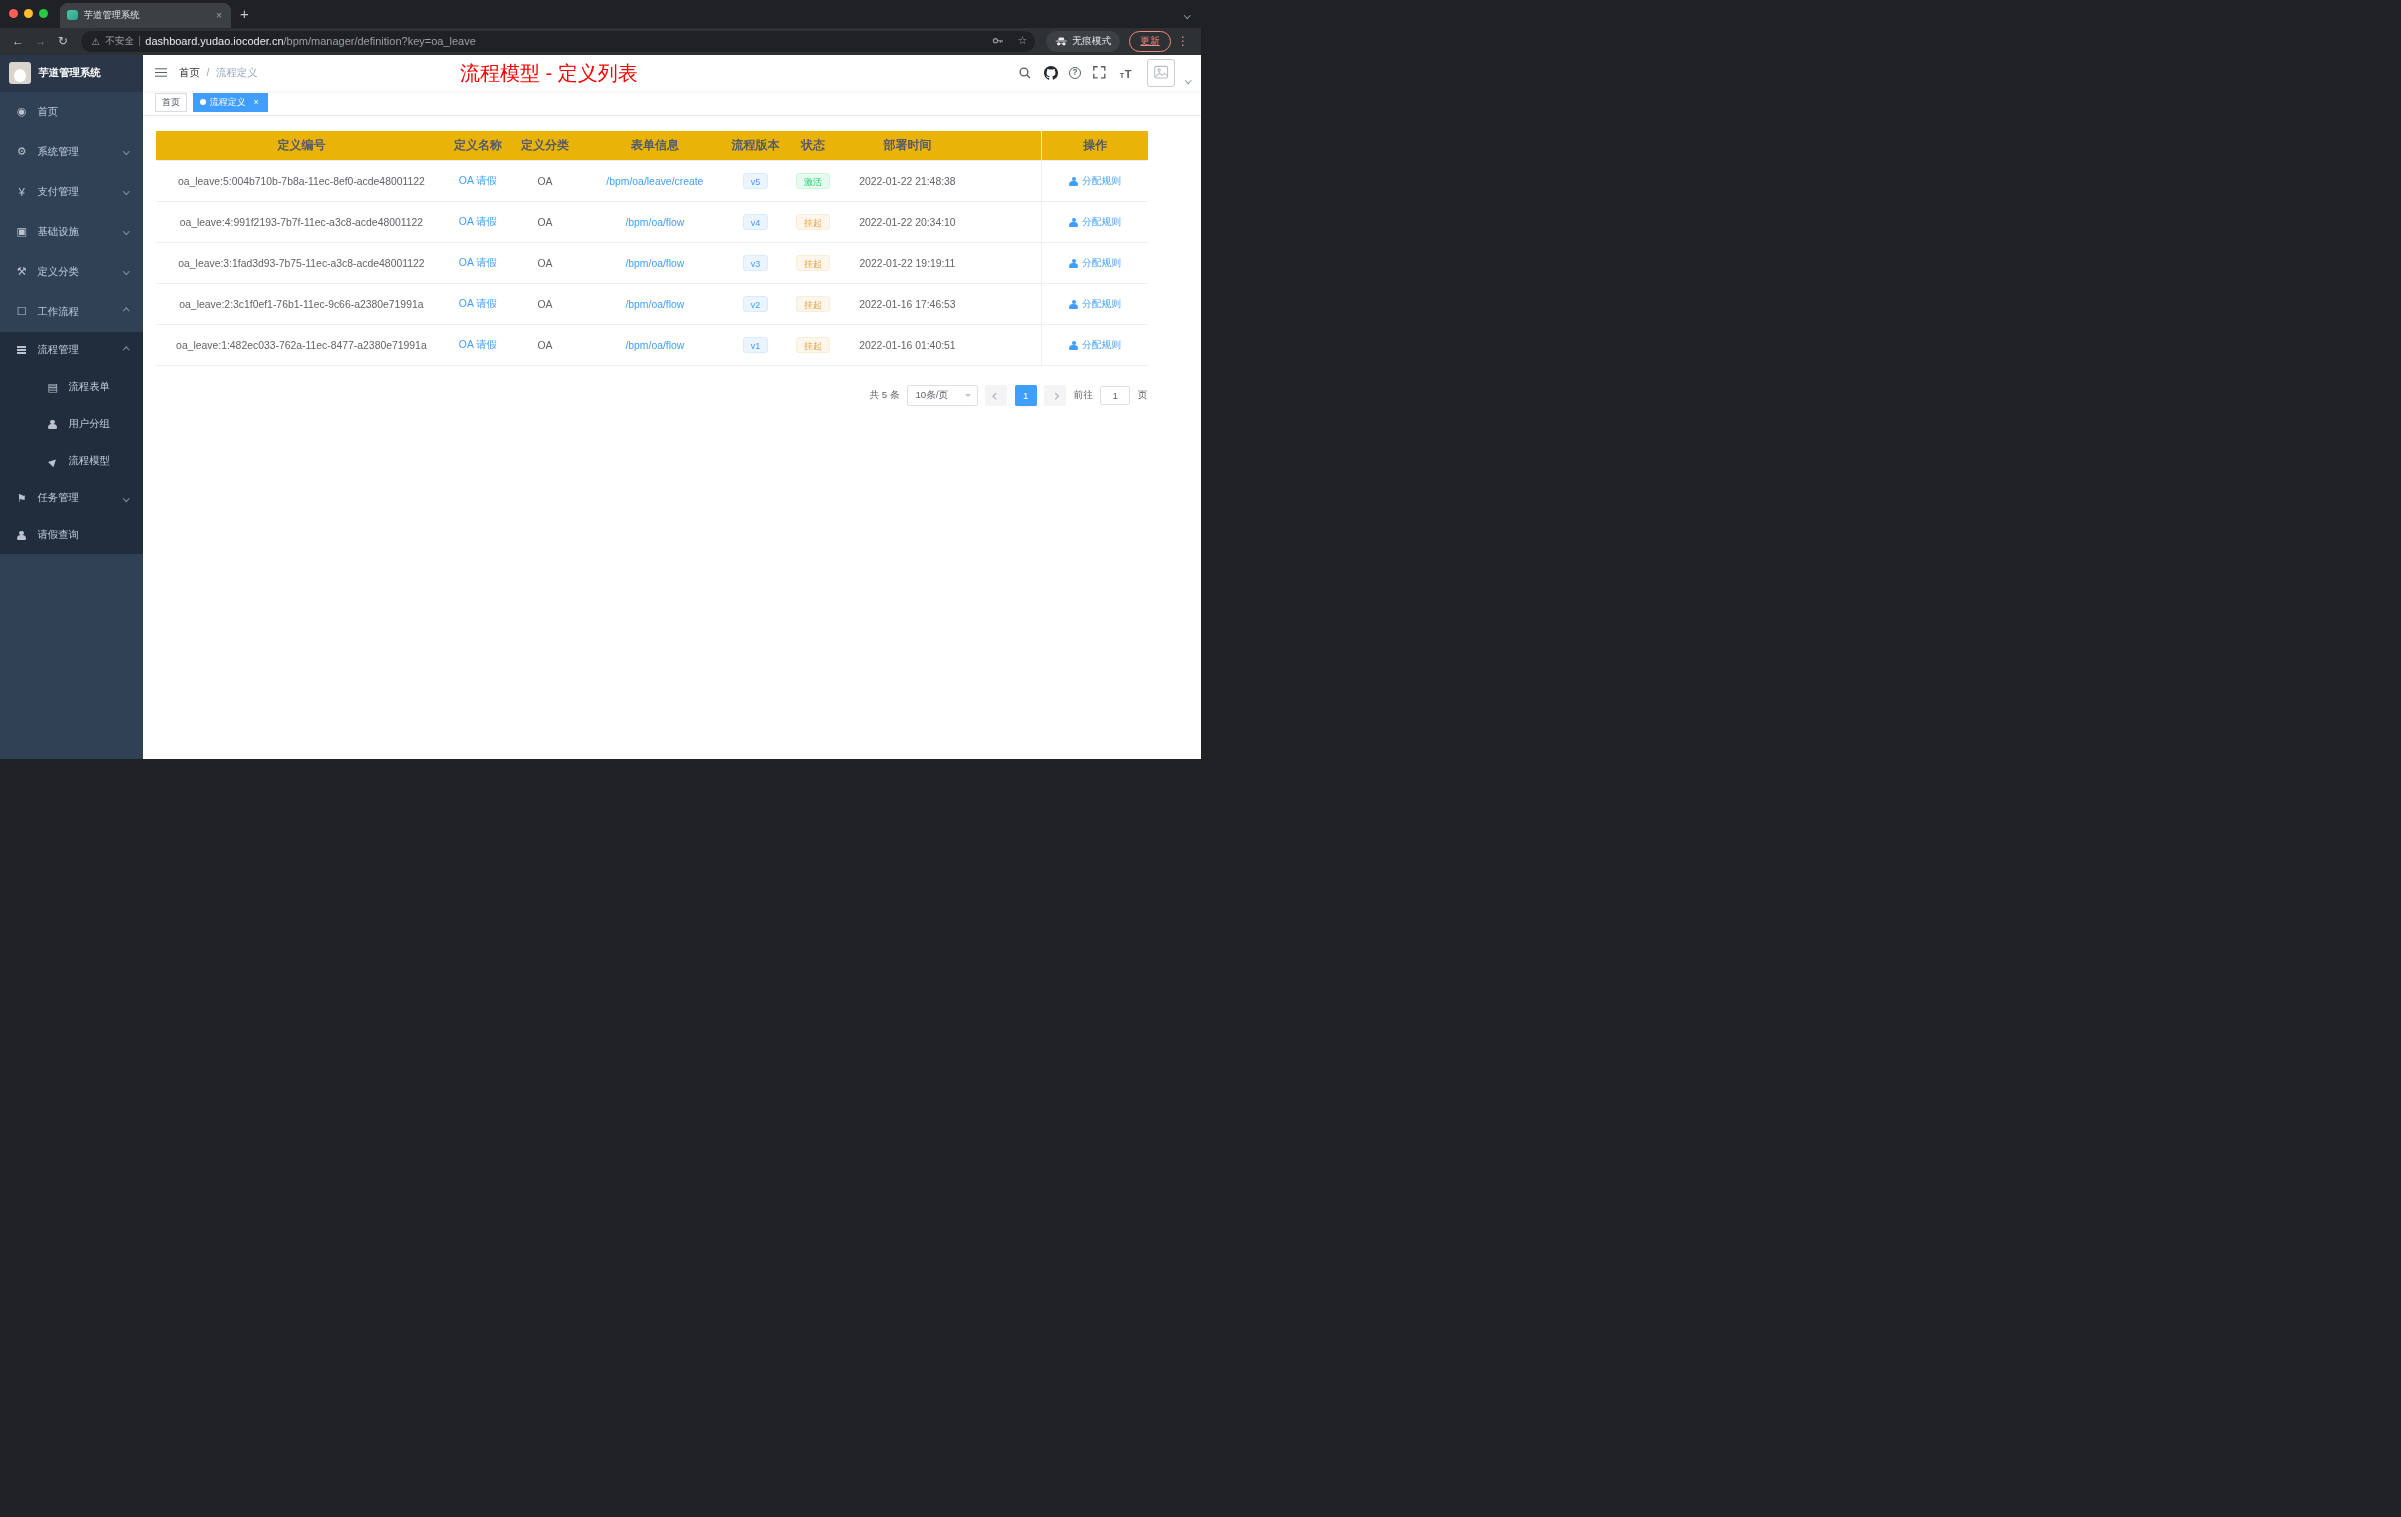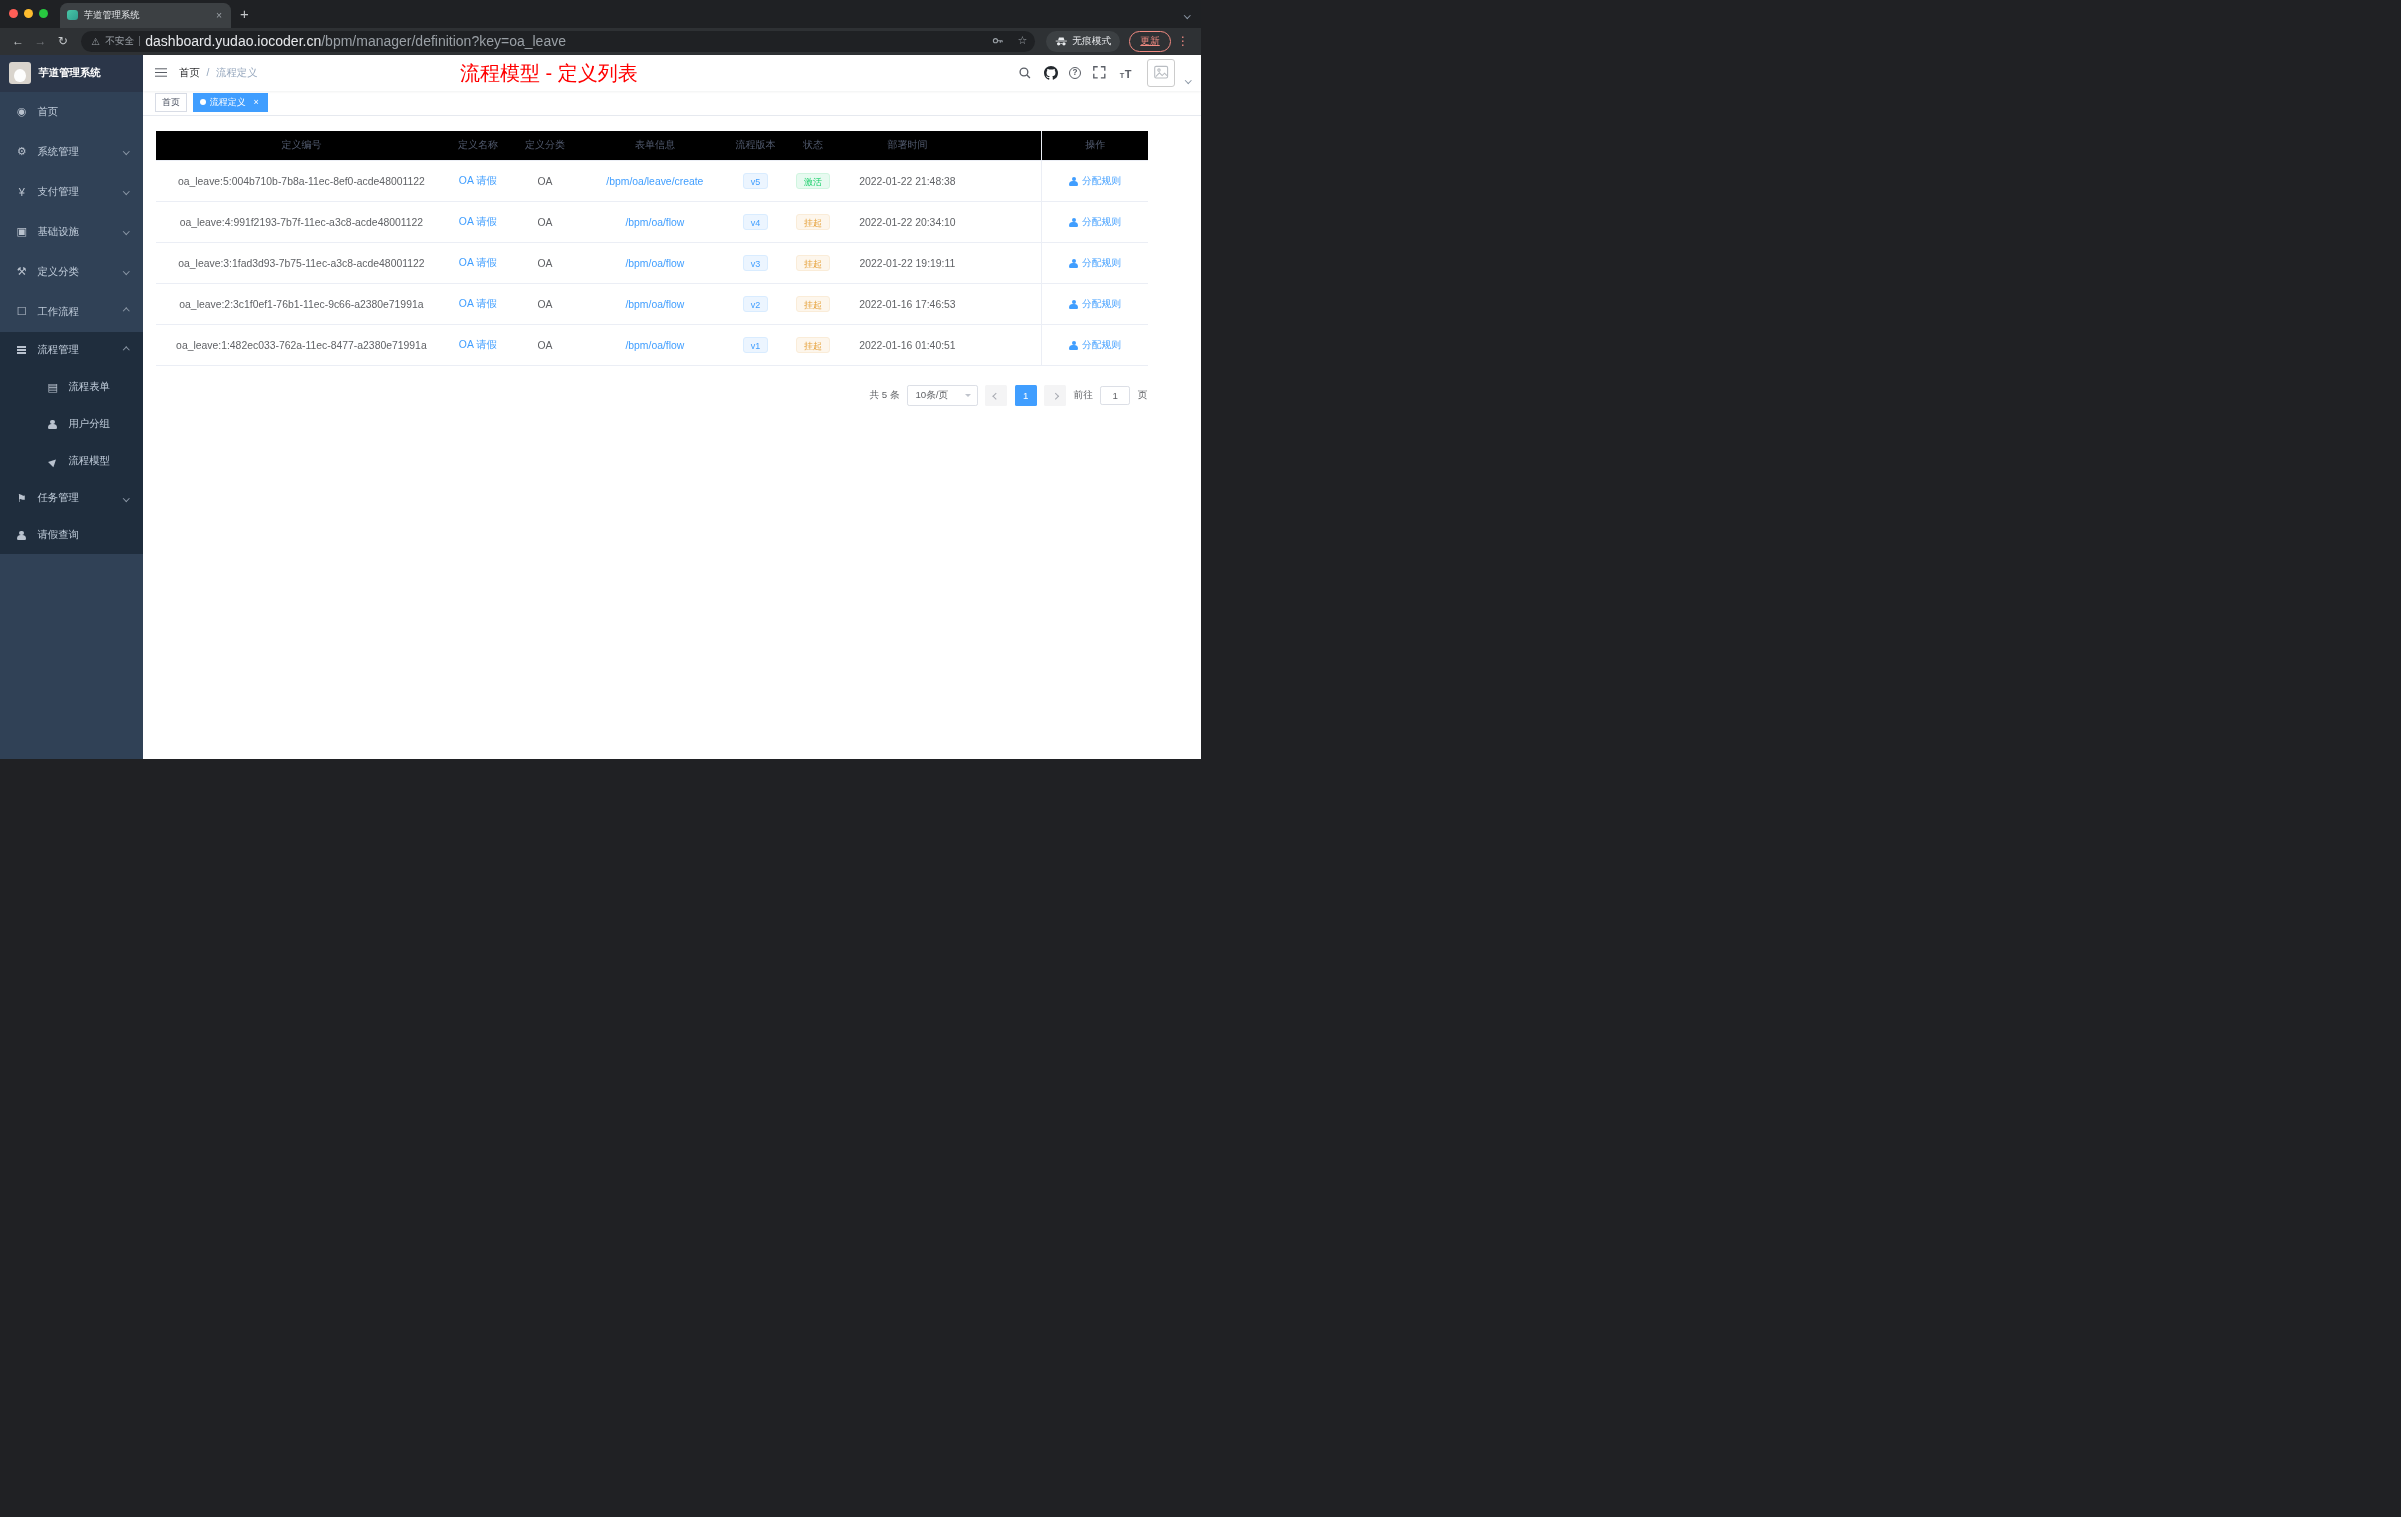--- a/index.html
+++ b/index.html
@@ -24,21 +24,21 @@
 
   .toolbar { height:27px; background:#2e3134; display:flex; align-items:center; padding:0 7.4px; gap:1.5px; }
   .nav-ic { width:21px; height:21px; display:flex; align-items:center; justify-content:center;
             color:#c6c9cc; font-size:12px; border-radius:50%; cursor:pointer; }
   .nav-ic.dim { color:#72767a; }
   .omnibox { flex:1; height:21px; margin:0 6px; background:#1f2124; border-radius:10.4px;
              display:flex; align-items:center; padding:0 3px 0 10.4px; gap:5.2px; min-width:0; cursor:text; }
   .warn { color:#9aa0a6; font-size:9.7px; }
   .notsecure { color:#9aa0a6; font-size:9.7px; white-space:nowrap; }
   .vdiv { width:0.7px; height:10.4px; background:#5f6368; }
-  .url { flex:1; font-size:14px; white-space:nowrap; overflow:hidden; text-overflow:ellipsis; color:#e8eaed; }
+  .url { flex:1; font-size:11px; white-space:nowrap; overflow:hidden; text-overflow:ellipsis; color:#e8eaed; }
   .url .host { font-weight:normal; color:#e8eaed; }
   .url .path { color:#9aa0a6; }
   .obx-ic { width:19.3px; height:19.3px; display:flex; align-items:center; justify-content:center;
             color:#9aa0a6; cursor:pointer; flex:none; font-size:11px; }
   .incog { display:flex; align-items:center; gap:5.2px; background:#3c4043; border-radius:10.4px; height:21px;
            padding:0 9px; color:#e8eaed; font-size:9.7px; margin-left:3px; white-space:nowrap; }
   .update { border:0.7px solid #f28b82; color:#f28b82; font-size:9.7px; border-radius:10.4px;
             padding:3px 10.4px; margin-left:7.4px; cursor:pointer; white-space:nowrap;text-decoration:underline; }
   .kebab { color:#f28b82; font-size:12px; padding:0 4.5px; cursor:pointer; }
 
@@ -102,21 +102,21 @@
   .tag { height:19.3px; display:inline-flex; align-items:center; gap:3.7px; padding:0 6px;
          border:0.7px solid #d8dce5; background:#fff; color:#495060; font-size:9px; cursor:pointer; }
   .tag.active { background:#409eff; border-color:#409eff; color:#fff; }
   .tag .dot { width:6px; height:6px; border-radius:50%; background:#fff; display:inline-block; }
   .tclose { margin-left:1.5px; font-size:9px; width:10.4px; height:10.4px; display:inline-flex;
             align-items:center; justify-content:center; border-radius:50%; cursor:pointer; }
 
   .content { flex:1; padding:15px 0 0 13.4px; background:#fff; overflow:hidden; }
   table { border-collapse:collapse; width:991px; table-layout:fixed; }
   th, td { text-align:center; border-bottom:0.7px solid #ebeef5; overflow:hidden; white-space:nowrap; }
-  thead th { height:30px; background:#000000; color:#515a6e; font-size:10px; font-weight:normal; }
+  thead th { height:30px; background:#eab308; color:#515a6e; font-size:12px; font-weight:bold; }
   tbody td { height:41px; font-size:10.4px; color:#606266; }
   th.op, td.op { border-left:0.7px solid #ebeef5; }
   .link { color:#409eff; text-decoration:none; cursor:pointer; }
   .el-tag { display:inline-block; height:16px; line-height:16.3px; padding:0 6.7px; font-size:9px;
             border-radius:3px; border:0.7px solid transparent; }
   .el-tag.ver { background:#ecf5ff; border-color:#d9ecff; color:#409eff; }
   .el-tag.st[data-type="success"] { background:#e7faf0; border-color:#d0f5e0; color:#13ce66; }
   .el-tag.st[data-type="warning"] { background:#fdf6ec; border-color:#faecd8; color:#e6a23c; }
   .action { display:inline-flex; align-items:center; gap:3.7px; font-size:9.7px; }
 

